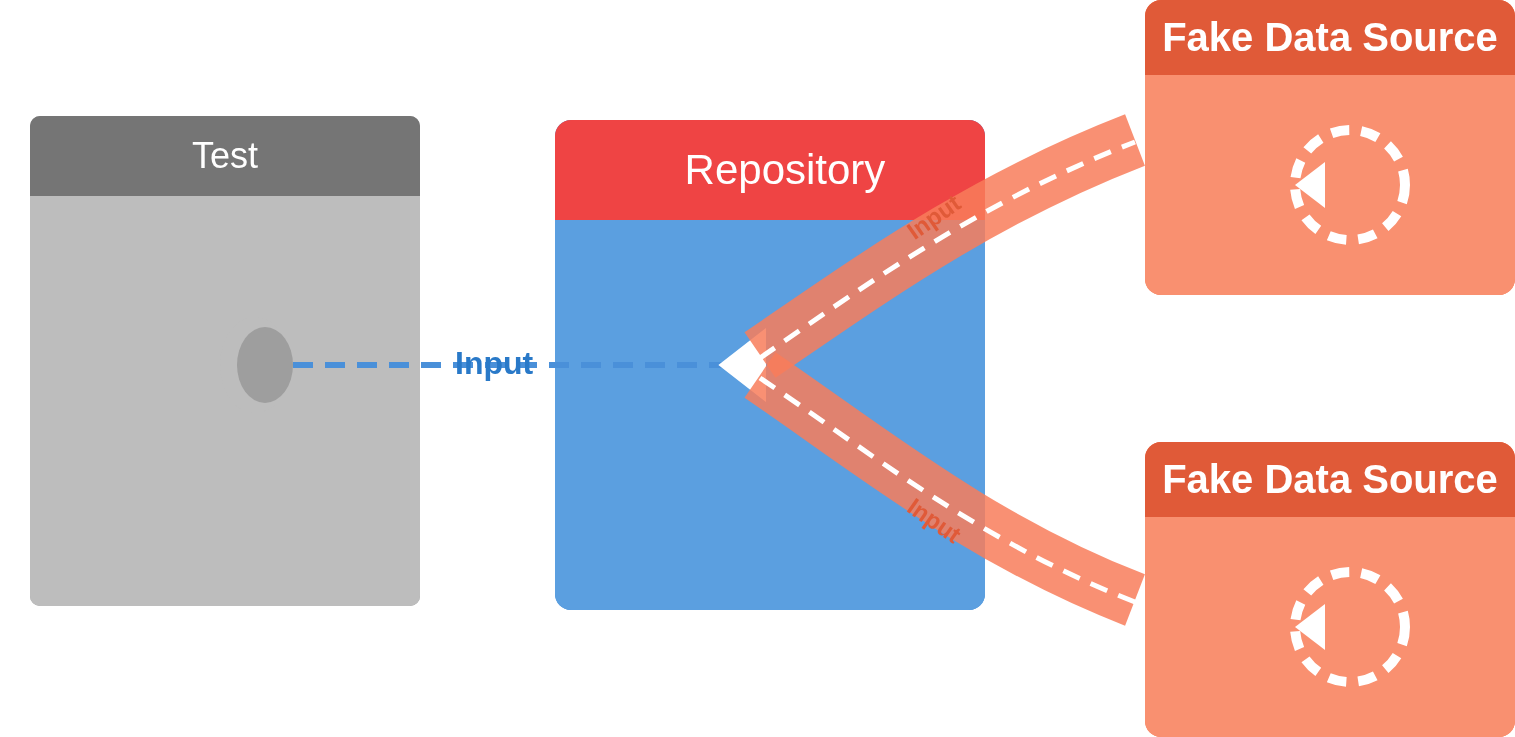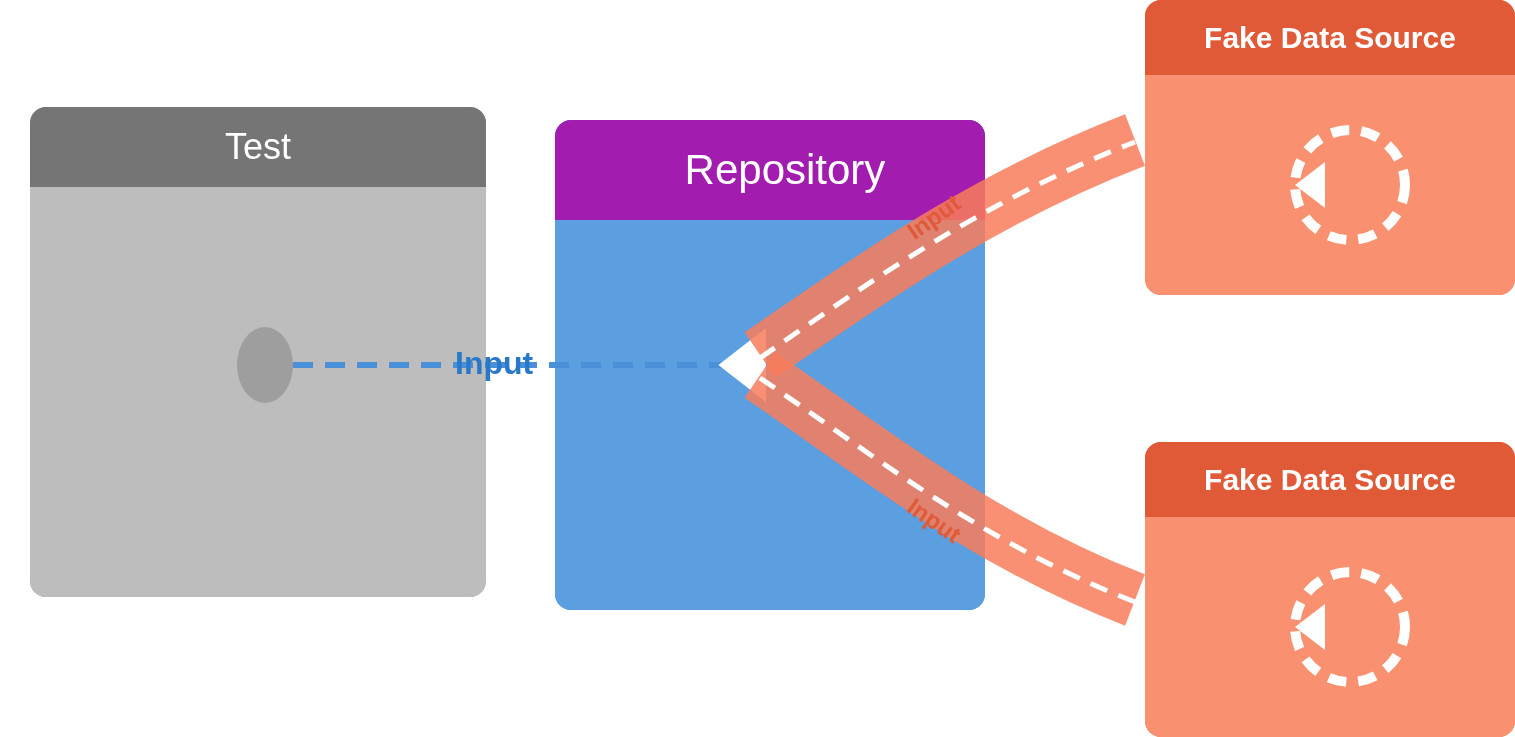--- a/index.html
+++ b/index.html
@@ -16,25 +16,25 @@
       width: 1515px;
       height: 737px;
       position: relative;
       background: #ffffff;
     }
 
     
     .test-block {
       position: absolute;
       left: 30px;
-      top: 107px;
-      width: 456px;
+      top: 116px;
+      width: 390px;
       height: 490px;
       background: #9e9e9e;
-      border-radius: 16px;
+      border-radius: 10px;
       overflow: hidden;
     }
     .test-block-header {
       background: #757575;
       height: 80px;
       display: flex;
       align-items: center;
       justify-content: center;
     }
     .test-block-header-text {
@@ -53,21 +53,21 @@
       position: absolute;
       left: 555px;
       top: 120px;
       width: 430px;
       height: 490px;
       background: #4a90d9;
       border-radius: 16px;
       overflow: hidden;
     }
     .repo-block-header {
-      background: #a21caf;
+      background: #ef4444;
       height: 100px;
       display: flex;
       align-items: center;
       justify-content: center;
       padding-left: 30px;
     }
     .repo-block-header-text {
       color: #ffffff;
       font-size: 42px;
       font-weight: 500;
@@ -96,21 +96,21 @@
     }
     .fds-block-header {
       background: #e05a38;
       height: 75px;
       display: flex;
       align-items: center;
       justify-content: center;
     }
     .fds-block-header-text {
       color: #ffffff;
-      font-size: 30px;
+      font-size: 40px;
       font-weight: 600;
     }
     .fds-block-body {
       background: #f99070;
       height: 220px;
       position: relative;
       display: flex;
       align-items: center;
       justify-content: center;
     }

